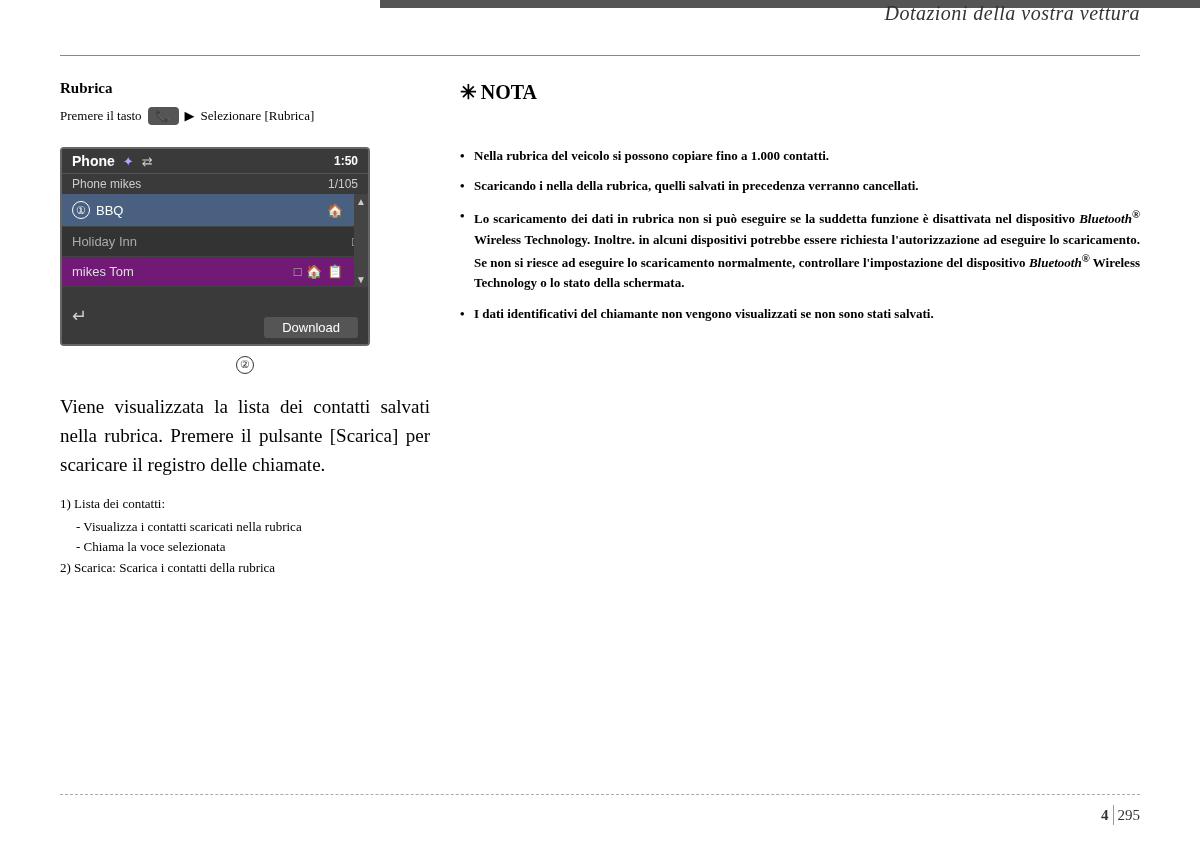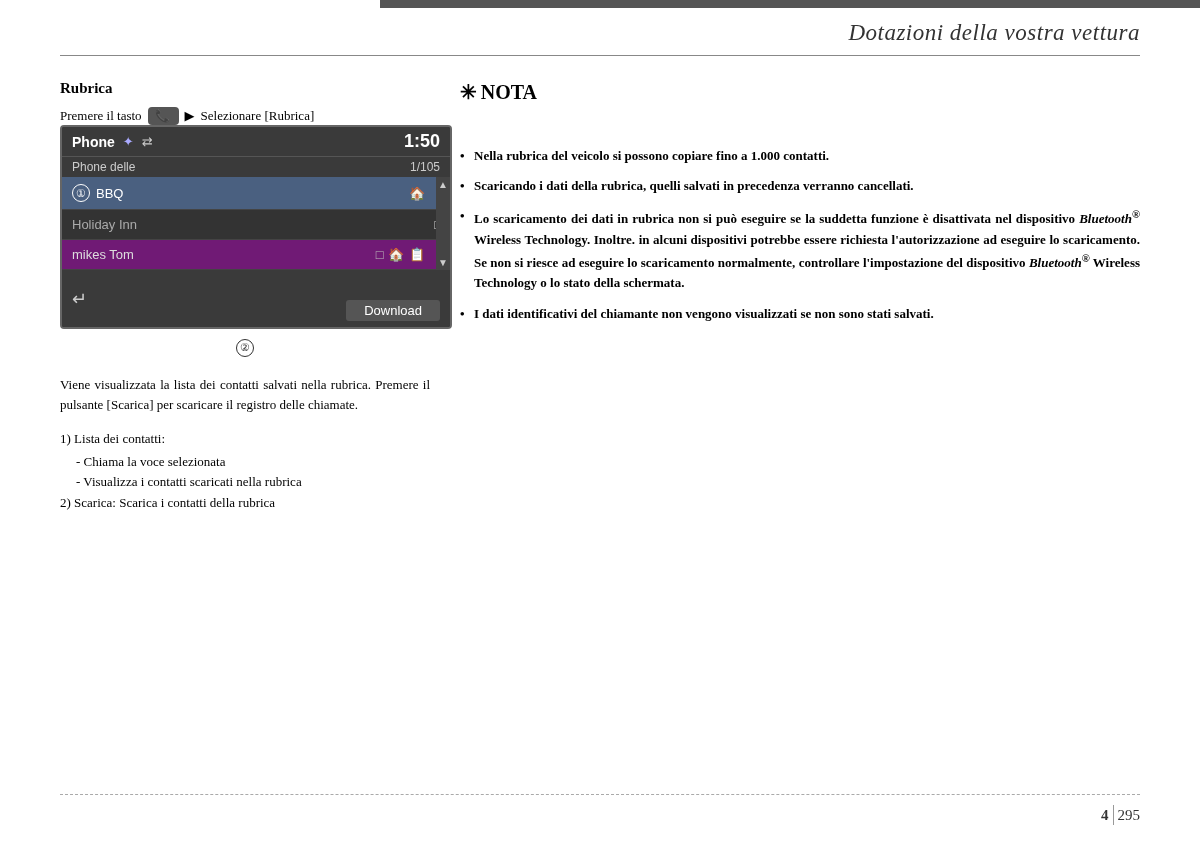--- a/index.html
+++ b/index.html
@@ -18,23 +18,23 @@
       top: 0;
       right: 0;
       width: 820px;
       height: 8px;
       background: #555;
     }
 
     
     .header-title {
       position: absolute;
-      top: 20px;
+      top: 2px;
       right: 60px;
-      font-size: 23px;
+      font-size: 20px;
       color: #333;
       font-style: italic;
       font-weight: normal;
       letter-spacing: 0.5px;
     }
 
     
     .header-rule {
       position: absolute;
       top: 55px;
@@ -53,21 +53,21 @@
     }
 
     .section-title {
       font-size: 15px;
       font-weight: bold;
       margin-bottom: 10px;
     }
 
     .instruction-line {
       font-size: 13px;
-      margin-bottom: 0;
+      margin-bottom: 22px;
       display: flex;
       align-items: center;
       gap: 6px;
     }
 
     .phone-btn {
       display: inline-block;
       background: #555;
       color: #fff;
       border-radius: 4px;
@@ -75,21 +75,21 @@
       font-size: 12px;
       font-family: sans-serif;
     }
 
     .arrow-right {
       font-size: 13px;
     }
 
     
     .phone-ui {
-      width: 392px;
+      width: 310px;
       border: 2px solid #666;
       border-radius: 4px;
       background: #2a2a2a;
       overflow: hidden;
       margin-bottom: 18px;
       position: relative;
     }
 
     .phone-header {
       background: #3a3a3a;
@@ -117,21 +117,21 @@
       font-size: 13px;
       color: #aaf;
     }
 
     .phone-icon-arrows {
       font-size: 13px;
       color: #ccc;
     }
 
     .phone-time {
-      font-size: 18px;
+      font-size: 12px;
       font-weight: bold;
       color: #fff;
     }
 
     .phone-subheader {
       background: #3a3a3a;
       color: #ccc;
       display: flex;
       justify-content: space-between;
       padding: 3px 10px;
@@ -223,21 +223,21 @@
     .footer-download {
       background: #555;
       color: #fff;
       padding: 3px 18px;
       border-radius: 3px;
       font-size: 13px;
       margin-top: 24px;
     }
 
     .description-text {
-      font-size: 13px;
+      font-size: 19px;
       line-height: 1.55;
       text-align: justify;
       margin-bottom: 14px;
     }
 
     .list-items {
       font-size: 13px;
       line-height: 1.6;
     }
 
@@ -356,21 +356,21 @@
     <div class="phone-header">
       <div class="phone-header-left">
         <span class="phone-title">Phone</span>
         <span class="bt-icon">✦</span>
         <span class="phone-icon-arrows">⇄</span>
       </div>
       <span class="phone-time">1:50</span>
     </div>
 
     <div class="phone-subheader">
-      <span>Phone delle</span>
+      <span>Phone mikes</span>
       <span>1/105</span>
     </div>
 
     <div class="phone-list" style="position:relative;">
 
       <div class="phone-row selected" style="padding-right:24px;">
         <div style="display:flex;align-items:center;">
           <span class="circle-num">①</span>
           <span>BBQ</span>
         </div>
@@ -416,40 +416,40 @@
   <div style="text-align:center; margin-top:-10px; margin-bottom:18px;">
     <span style="display:inline-flex;align-items:center;justify-content:center;width:18px;height:18px;border:1.5px solid #333;border-radius:50%;font-size:11px;color:#333;font-family:sans-serif;">②</span>
   </div>
 
   <p class="description-text">
     Viene visualizzata la lista dei contatti salvati nella rubrica. Premere il pulsante [Scarica] per scaricare il registro delle chiamate.
   </p>
 
   <div class="list-items">
     <div class="main-item">1) Lista dei contatti:</div>
+    <div class="sub-item">- Visualizza i contatti scaricati nella rubrica</div>
     <div class="sub-item">- Chiama la voce selezionata</div>
-    <div class="sub-item">- Visualizza i contatti scaricati nella rubrica</div>
     <div class="main-item">2) Scarica: Scarica i contatti della rubrica</div>
   </div>
 
 </div>
 
 <div class="right-col">
 
   <div class="nota-title">
     <span>✳</span>
     <span>NOTA</span>
   </div>
 
   <ul class="nota-bullets">
     <li>
       Nella rubrica del veicolo si possono copiare fino a 1.000 contatti.
     </li>
     <li>
-      Scaricando i dati della rubrica, quelli salvati in precedenza verranno cancellati.
+      Scaricando i nella della rubrica, quelli salvati in precedenza verranno cancellati.
     </li>
     <li>
       Lo scaricamento dei dati in rubrica non si può eseguire se la suddetta funzione è disattivata nel dispositivo <em>Bluetooth</em><sup>®</sup> Wireless Technology. Inoltre. in alcuni dispositivi potrebbe essere richiesta l'autorizzazione ad eseguire lo scaricamento. Se non si riesce ad eseguire lo scaricamento normalmente, controllare l'impostazione del dispositivo <em>Bluetooth</em><sup>®</sup> Wireless Technology o lo stato della schermata.
     </li>
     <li>
       I dati identificativi del chiamante non vengono visualizzati se non sono stati salvati.
     </li>
   </ul>
 
 </div>

